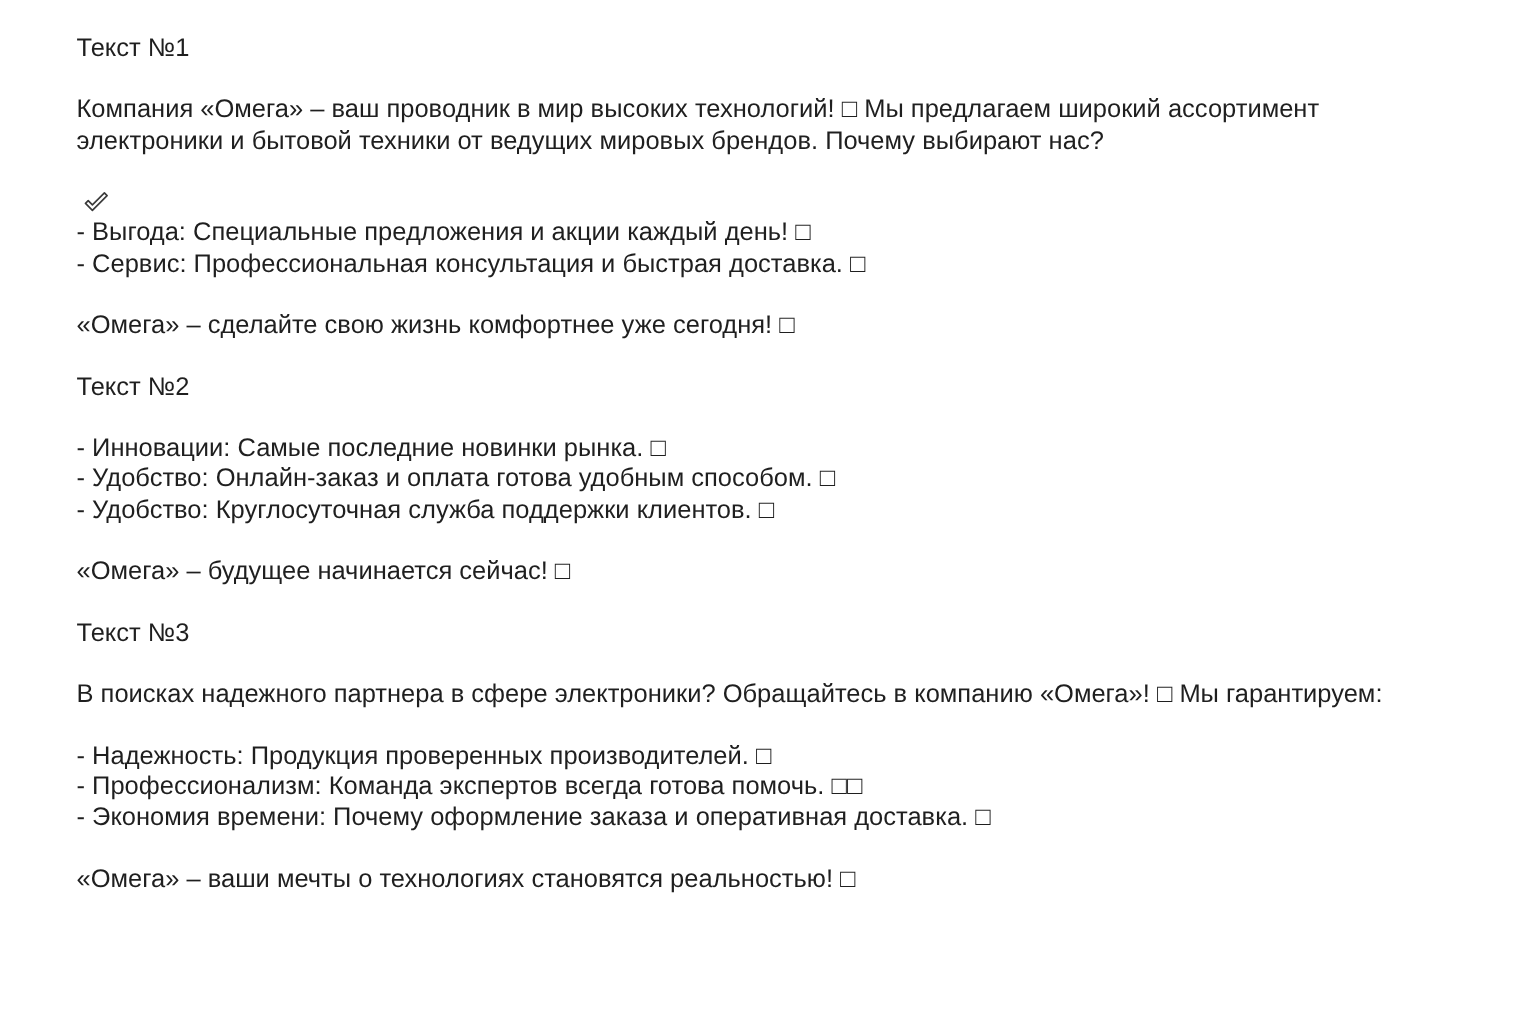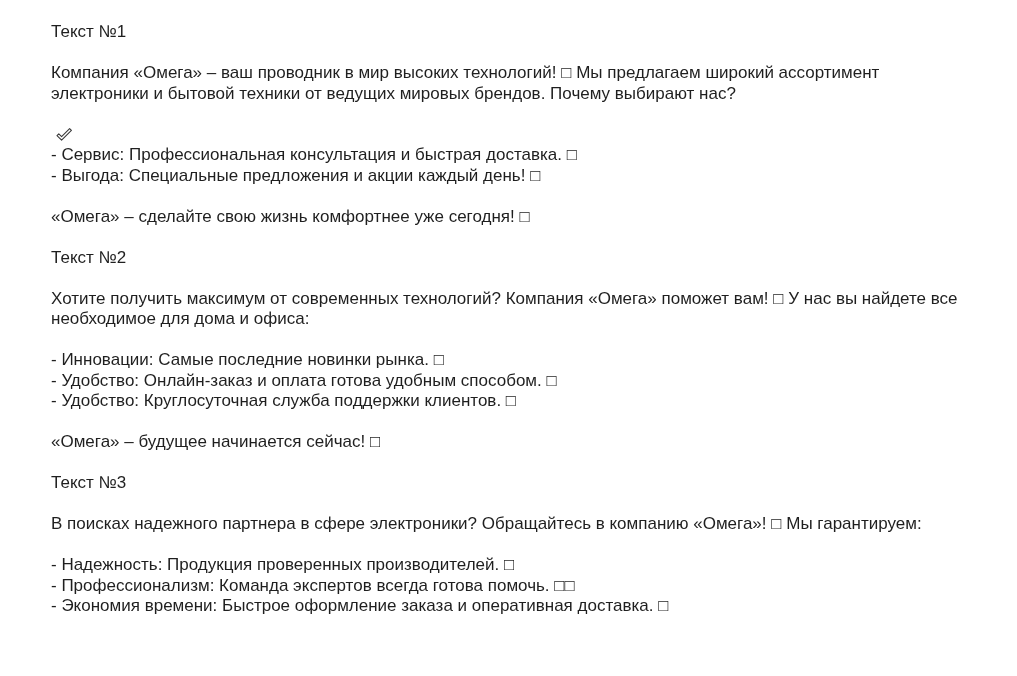--- a/index.html
+++ b/index.html
@@ -54,41 +54,40 @@
 <div class="page">
 
   <div class="section">
     <div class="text-header">Текст №1</div>
     <p class="intro">Компания «Омега» – ваш проводник в мир высоких технологий! □ Мы предлагаем широкий ассортимент
 электроники и бытовой техники от ведущих мировых брендов. Почему выбирают нас?</p>
     <div class="bullets">
       <div class="bullet-line"><span class="check-icon"><svg width="17" height="15" viewBox="0 0 17 15" xmlns="http://www.w3.org/2000/svg">
               <path d="M2 8.6 L3.8 6.8 L6.6 9.6 L14.6 1.6 L16.4 3.4 L6.6 13.2 Z" fill="none" stroke="#3a3a3a" stroke-width="1.1" stroke-linejoin="round"></path>
             </svg></span></div>
+      <div class="bullet-line"><span>- Выгода: Специальные предложения и акции каждый день! □</span></div>
       <div class="bullet-line"><span>- Сервис: Профессиональная консультация и быстрая доставка. □</span></div>
-      <div class="bullet-line"><span>- Выгода: Специальные предложения и акции каждый день! □</span></div>
     </div>
     <p class="outro">«Омега» – сделайте свою жизнь комфортнее уже сегодня! □</p>
   </div>
 
   <div class="section">
     <div class="text-header">Текст №2</div>
-    <p class="intro">Хотите получить максимум от современных технологий? Компания «Омега» поможет вам! □ У нас вы найдете все
-необходимое для дома и офиса:</p>
     <div class="bullets">
       <div class="bullet-line"><span>- Инновации: Самые последние новинки рынка. □</span></div>
       <div class="bullet-line"><span>- Удобство: Онлайн-заказ и оплата готова удобным способом. □</span></div>
       <div class="bullet-line"><span>- Удобство: Круглосуточная служба поддержки клиентов. □</span></div>
     </div>
     <p class="outro">«Омега» – будущее начинается сейчас! □</p>
   </div>
 
   <div class="section">
     <div class="text-header">Текст №3</div>
     <p class="intro">В поисках надежного партнера в сфере электроники? Обращайтесь в компанию «Омега»! □ Мы гарантируем:</p>
     <div class="bullets">
       <div class="bullet-line"><span>- Надежность: Продукция проверенных производителей. □</span></div>
       <div class="bullet-line"><span>- Профессионализм: Команда экспертов всегда готова помочь. □□</span></div>
-      <div class="bullet-line"><span>- Экономия времени: Быстрое оформление заказа и оперативная доставка. □</span></div>
+      <div class="bullet-line"><span>- Экономия времени: Почему оформление заказа и оперативная доставка. □</span></div>
     </div>
+    <p class="outro">«Омега» – ваши мечты о технологиях становятся реальностью! □</p>
   </div>
 
 </div>
 
 </body></html>

